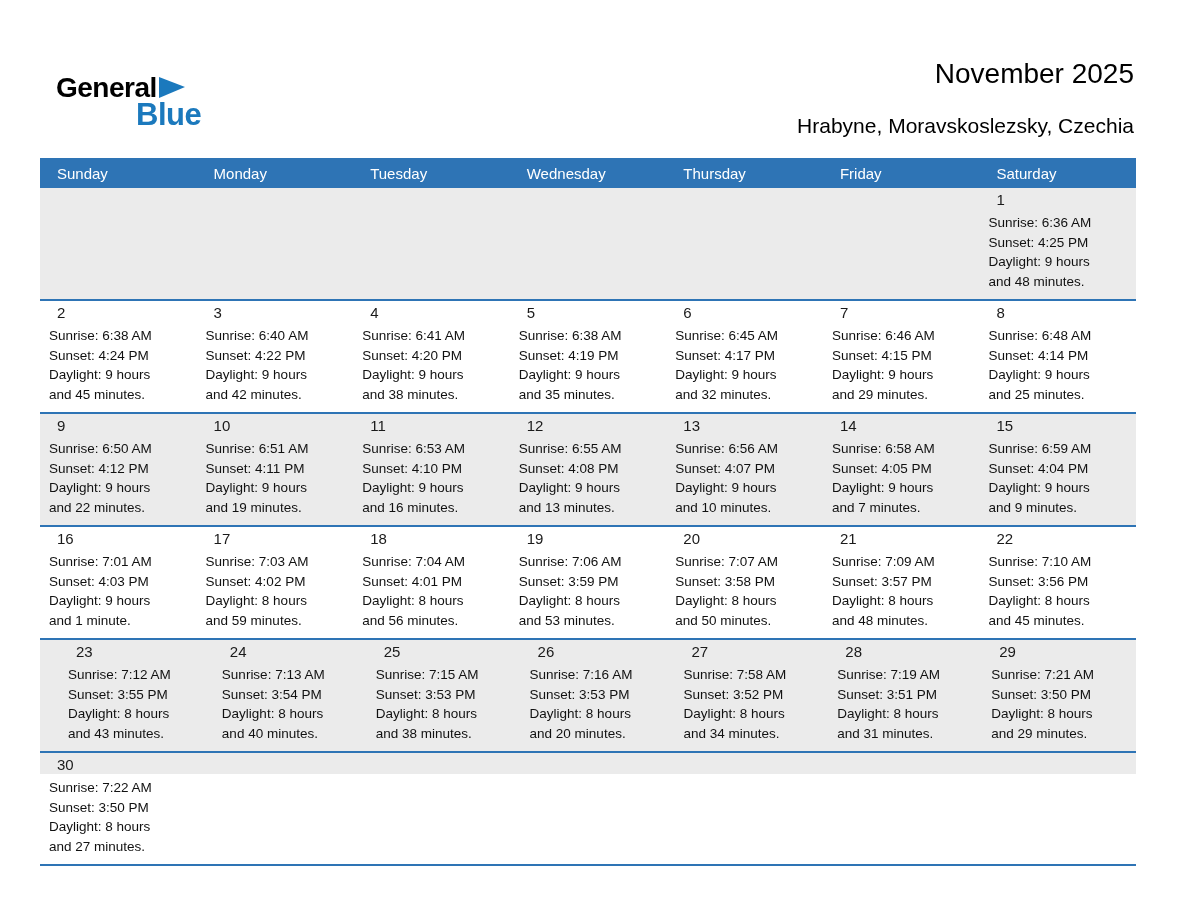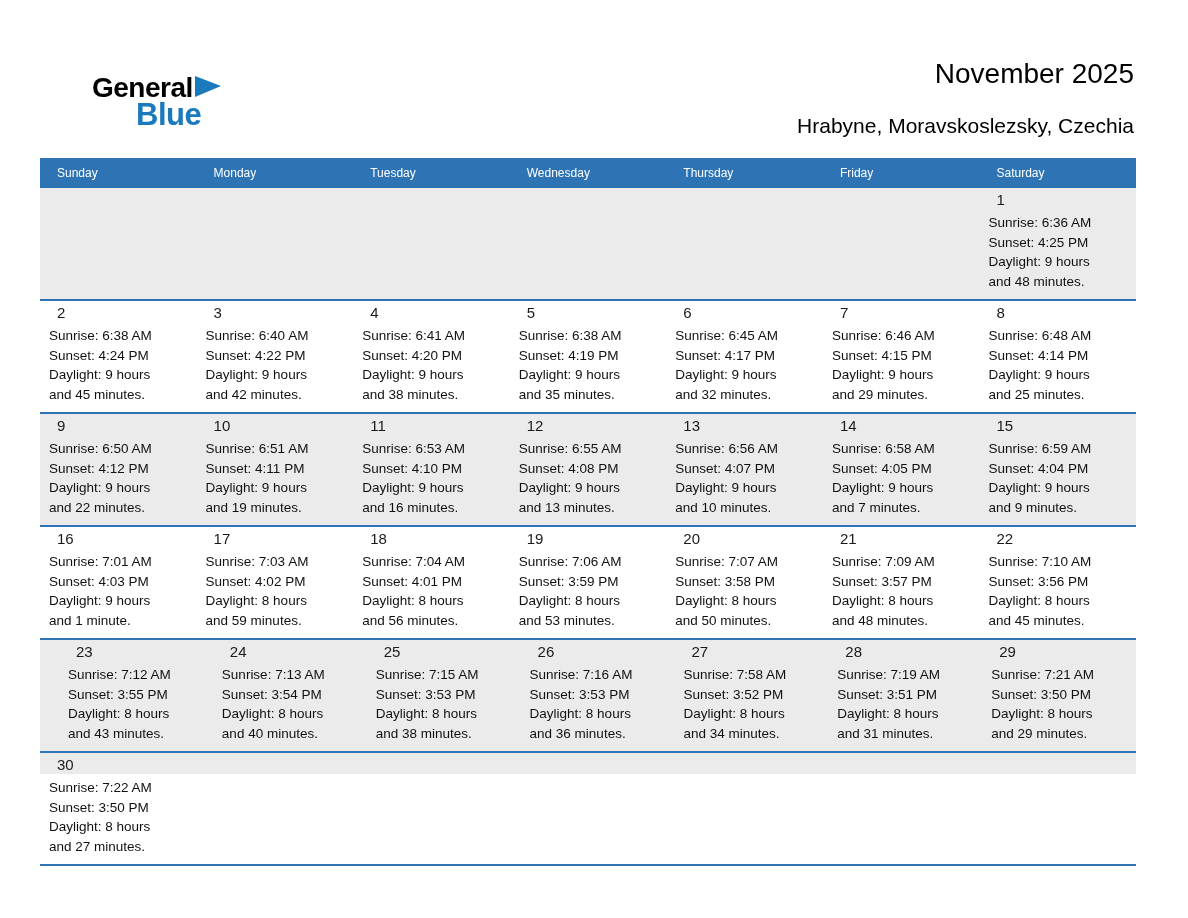--- a/index.html
+++ b/index.html
@@ -14,21 +14,21 @@
     overflow: hidden;
   }
 
   
   .logo {
     position: absolute;
     left: 56px;
     top: 74px;
     line-height: 1;
   }
-  .logo-line1 { display: flex; align-items: flex-start; margin-left: 36px; }
+  .logo-line1 { display: flex; align-items: flex-end; }
   .logo-general {
     font-size: 28px;
     font-weight: bold;
     color: #000000;
     letter-spacing: -0.5px;
   }
   .logo-mark { margin-left: 2px; margin-top: 2px; }
   .logo-line2 { padding-left: 80px; margin-top: -3px; }
   .logo-blue {
     font-size: 31px;
@@ -63,21 +63,21 @@
     width: 1096px;
   }
   .weekday-row {
     display: flex;
     height: 30px;
     align-items: center;
   }
   .weekday-cell {
     flex: 1 1 0;
     padding-left: 17px;
-    font-size: 12px;
+    font-size: 15px;
     font-weight: 400;
     color: #ffffff;
     white-space: nowrap;
     overflow: hidden;
   }
   .week-row {
     display: flex;
     min-height: 106px;
     background: #ffffff;
   }
@@ -327,21 +327,21 @@
             <div class="day-line">Sunrise: 7:15 AM</div>
             <div class="day-line">Sunset: 3:53 PM</div>
             <div class="day-line">Daylight: 8 hours</div>
             <div class="day-line">and 38 minutes.</div>
           </div>
           <div class="day-cell">
             <div class="day-num">26</div>
             <div class="day-line">Sunrise: 7:16 AM</div>
             <div class="day-line">Sunset: 3:53 PM</div>
             <div class="day-line">Daylight: 8 hours</div>
-            <div class="day-line">and 36 minutes.</div>
+            <div class="day-line">and 20 minutes.</div>
           </div>
           <div class="day-cell">
             <div class="day-num">27</div>
             <div class="day-line">Sunrise: 7:58 AM</div>
             <div class="day-line">Sunset: 3:52 PM</div>
             <div class="day-line">Daylight: 8 hours</div>
             <div class="day-line">and 34 minutes.</div>
           </div>
           <div class="day-cell">
             <div class="day-num">28</div>

